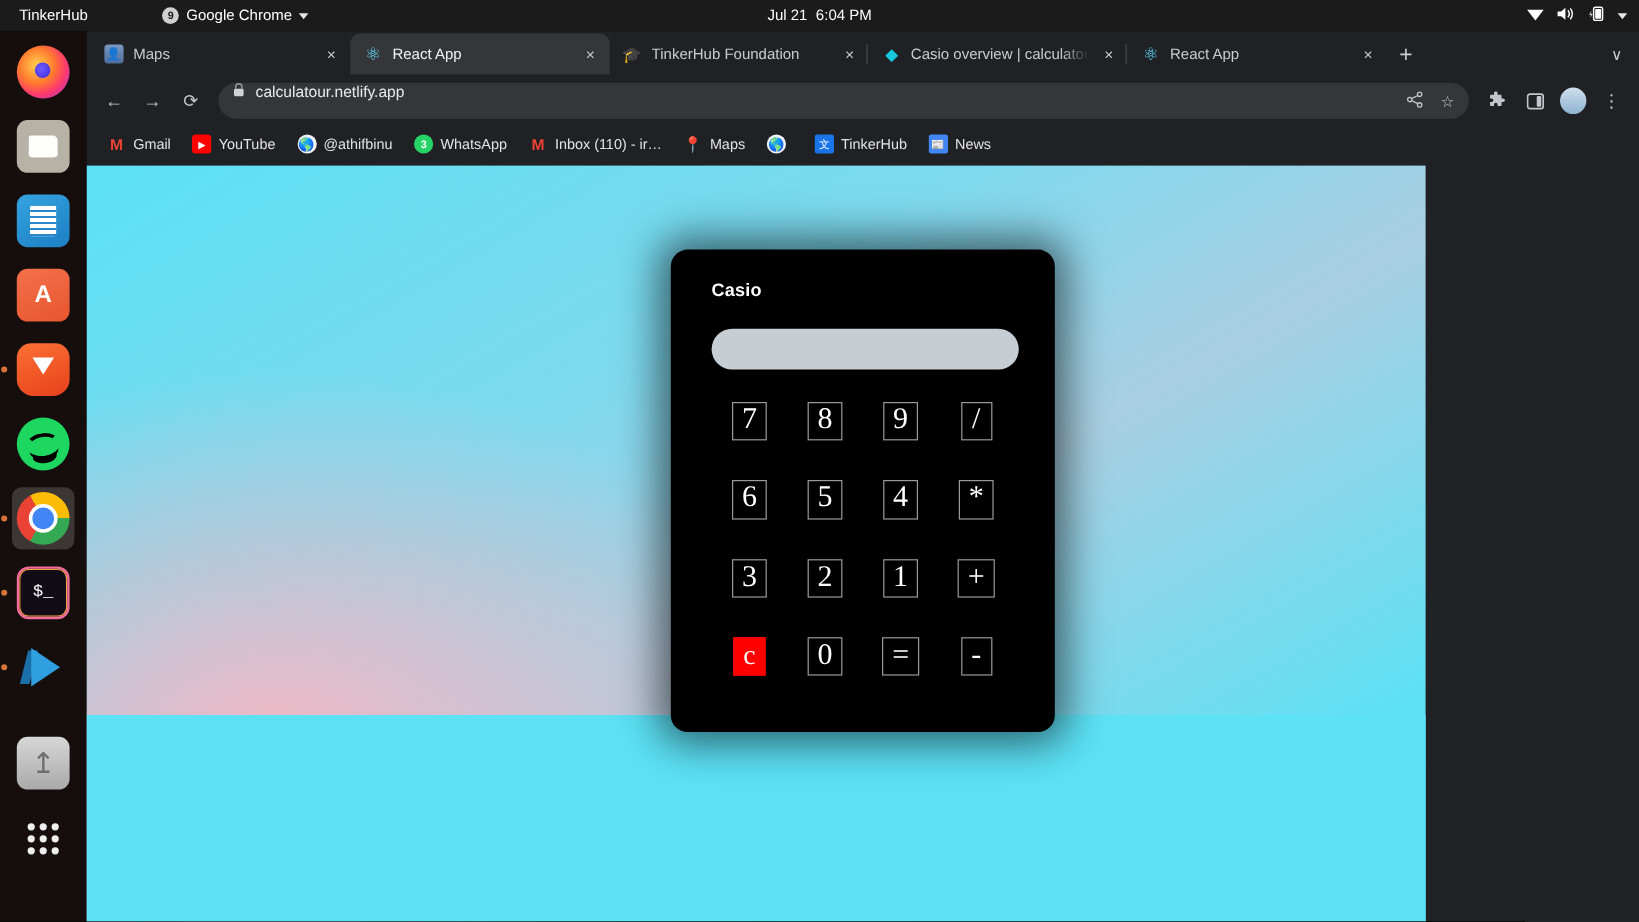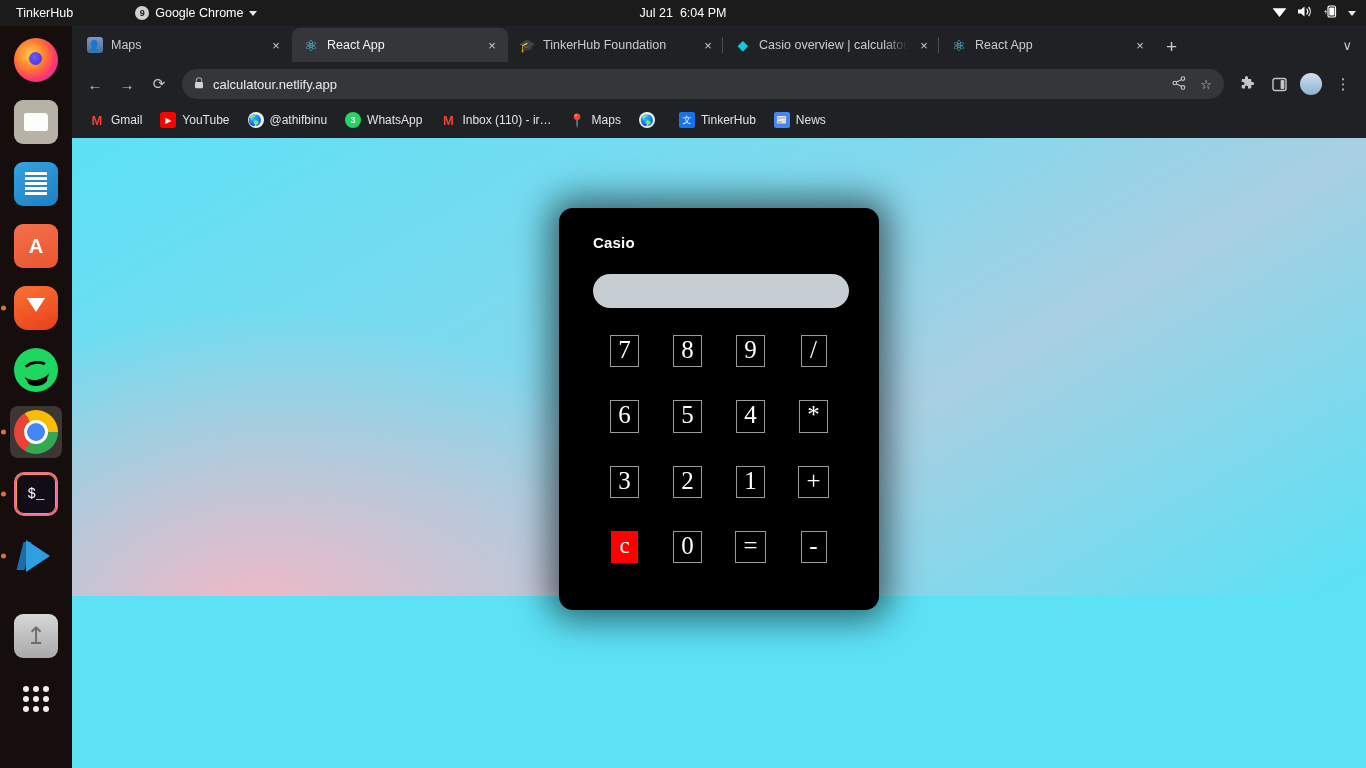--- a/index.html
+++ b/index.html
@@ -101,41 +101,41 @@
   .fav-react { color: #61dafb; font-size: 15px; line-height: 1; }
   .fav-cap { color: #8ab4d8; font-size: 13px; }
   .fav-diamond { color: #15c8db; font-size: 14px; }
   .newtab { color: #c8ccd0; font-size: 19px; padding: 0 10px 4px; }
   .tabstrip-right { margin-left: auto; color: #c8ccd0; font-size: 13px; padding: 0 14px 9px; }
 
   .toolbar { height: 44px; display: flex; align-items: center; gap: 2px; padding: 0 8px; }
   .tbtn { width: 30px; height: 30px; border-radius: 50%; display: flex; align-items: center; justify-content: center; color: #c2c6ca; font-size: 15px; }
   .omnibox {
     flex: 1; height: 30px; background: #35363a; border-radius: 16px;
-    display: flex; align-items: center; gap: 9px; padding: 0 12px; margin: 0 6px;
+    display: flex; gap: 9px; padding: 0 12px; margin: 0 6px;
     color: #e8eaed; font-size: 13px;
   }
   .lock { font-size: 11px; color: #9aa0a6; }
   .omni-actions { margin-left: auto; display: flex; align-items: center; gap: 14px; color: #c2c6ca; font-size: 13px; }
   .avatar { width: 22px; height: 22px; border-radius: 50%; background: linear-gradient(#cfe0ef,#8fb2cf); }
 
   .bookmarks { height: 30px; display: flex; align-items: center; gap: 4px; padding: 0 10px 2px; }
   .bm { display: flex; align-items: center; gap: 6px; padding: 3px 7px; border-radius: 4px; color: #e3e3e3; font-size: 12px; white-space: nowrap; }
   .bm-ic { width: 16px; height: 16px; display:flex; align-items:center; justify-content:center; font-size: 11px; border-radius: 3px; }
   .ic-gmail { color: #ea4335; font-weight: bold; font-size: 13px; }
   .ic-yt { background: #ff0000; color: #fff; border-radius: 3px; font-size: 8px; }
   .ic-globe { background: #f1f1f1; color: #111; border-radius: 50%; font-size: 11px; }
   .ic-wa { background: #25d366; color: #fff; border-radius: 50%; font-size: 9px; font-weight: bold; }
   .ic-maps { color: #34a853; font-size: 13px; }
   .ic-tr { background: #1a73e8; color: #fff; border-radius: 2px; font-size: 9px; }
   .ic-news { background: #4285f4; color: #fff; border-radius: 2px; font-size: 9px; }
 
   
   .viewport {
-    position: absolute; top: 112px; left: 0; width: 1294px; height: 630px;
+    position: absolute; top: 112px; left: 0; width: 1116px; height: 630px;
     background:
       linear-gradient(to bottom, rgba(0,0,0,0) 0, rgba(0,0,0,0) 458px, #5ce1f5 458px, #5ce1f5 100%),
       radial-gradient(720px 520px at 14% 78%, #f5b7c4 0%, rgba(245,183,196,0) 62%),
       linear-gradient(150deg, #5ce1f5 0%, #7fd9ee 34%, #a9cfe2 55%, #5ce1f5 86%, #5ce1f5 100%);
     overflow: hidden;
   }
 
   
   .calc {
     position: absolute; left: 487px; top: 70px; width: 320px; height: 402px;

